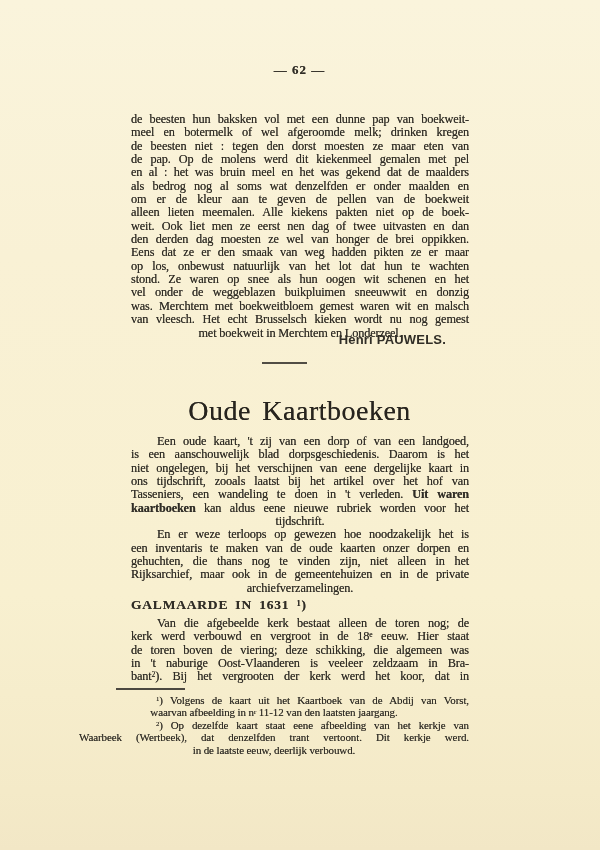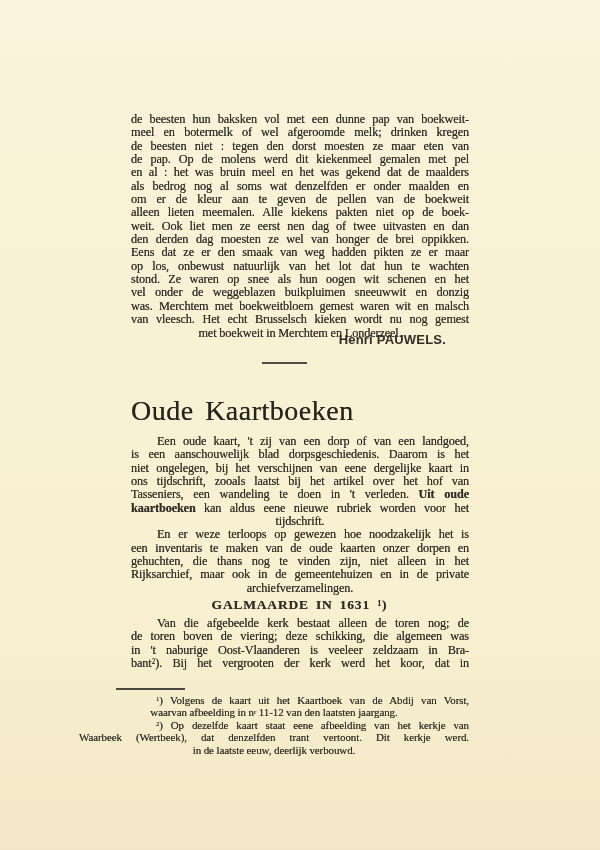--- a/index.html
+++ b/index.html
@@ -27,44 +27,45 @@
   .paraA{top:103px;margin-top:10px;}
   .signature{
     position:absolute;top:332px;left:131px;width:337px;
     text-align:right;padding-right:22px;box-sizing:border-box;
     font-family:"Liberation Sans", sans-serif;font-weight:700;font-size:13px;
     letter-spacing:.2px;
   }
   .divider1{position:absolute;top:362px;left:262px;width:45px;border-top:2px solid #514d44;}
   .title{
     position:absolute;top:395px;left:131px;width:337px;margin:0;
-    text-align:left;font-size:28px;font-weight:400;letter-spacing:.5px;
+    text-align:center;font-size:28px;font-weight:400;letter-spacing:.5px;
     word-spacing:4px;color:#27241e;
     text-shadow:0 0 .4px rgba(40,37,30,.8);
   }
   .body2{top:435px;}
   .heading{
     position:absolute;top:597px;left:131px;width:337px;margin:0;
-    text-align:center;font-size:13.5px;font-weight:700;letter-spacing:.8px;word-spacing:3px;
+    font-size:13.5px;font-weight:700;letter-spacing:.8px;word-spacing:3px;
     text-shadow:0 0 .3px rgba(48,45,38,.7);
   }
   .paraD{top:617px;}
   .fn-divider{position:absolute;top:688px;left:116px;width:69px;border-top:2px solid #4c4840;}
   .fns{
     position:absolute;top:694px;left:79px;width:390px;
     font-size:11px;letter-spacing:-.1px;
     text-shadow:0 0 .3px rgba(48,45,38,.7);
   }
   .fns .tline{line-height:12.4px;}
 </style>
 </head>
 <body>
 
 <div class="page">
 
+  <div class="pagenum">— 62 —</div>
 
   <div class="col para paraA">
       <div class="tline just">de beesten hun baksken vol met een dunne pap van boekweit-</div>
       <div class="tline just">meel en botermelk of wel afgeroomde melk; drinken kregen</div>
       <div class="tline just">de beesten niet : tegen den dorst moesten ze maar eten van</div>
       <div class="tline just">de pap. Op de molens werd dit kiekenmeel gemalen met pel</div>
       <div class="tline just">en al : het was bruin meel en het was gekend dat de maalders</div>
       <div class="tline just">als bedrog nog al soms wat denzelfden er onder maalden en</div>
       <div class="tline just">om er de kleur aan te geven de pellen van de boekweit</div>
       <div class="tline just">alleen lieten meemalen. Alle kiekens pakten niet op de boek-</div>
@@ -84,37 +85,38 @@
   <div class="divider1"></div>
 
   <h1 class="title">Oude Kaartboeken</h1>
 
   <div class="col body2">
     <div class="para">
         <div class="tline just ind1">Een oude kaart, 't zij van een dorp of van een landgoed,</div>
         <div class="tline just">is een aanschouwelijk blad dorpsgeschiedenis. Daarom is het</div>
         <div class="tline just">niet ongelegen, bij het verschijnen van eene dergelijke kaart in</div>
         <div class="tline just">ons tijdschrift, zooals laatst bij het artikel over het hof van</div>
-        <div class="tline just"><span>Tasseniers, een wandeling te doen in 't verleden. </span><span class="b">Uit oude</span></div>
+        <div class="tline just"><span>Tasseniers, een wandeling te doen in 't verleden. </span><span class="b">Uit waren</span></div>
         <div class="tline just"><span class="b">kaartboeken</span><span> kan aldus eene nieuwe rubriek worden voor het</span></div>
         <div class="tline">tijdschrift.</div>
       </div>
     <div class="para">
         <div class="tline just ind1">En er weze terloops op gewezen hoe noodzakelijk het is</div>
         <div class="tline just">een inventaris te maken van de oude kaarten onzer dorpen en</div>
         <div class="tline just">gehuchten, die thans nog te vinden zijn, niet alleen in het</div>
         <div class="tline just">Rijksarchief, maar ook in de gemeentehuizen en in de private</div>
         <div class="tline">archiefverzamelingen.</div>
       </div>
   </div>
 
   <h2 class="heading"><span>GALMAARDE IN 1631 </span><sup>1</sup><span>)</span></h2>
 
   <div class="col para paraD">
       <div class="tline just ind1">Van die afgebeelde kerk bestaat alleen de toren nog; de</div>
+      <div class="tline just"><span>kerk werd verbouwd en vergroot in de 18</span><sup>e</sup><span> eeuw. Hier staat</span></div>
       <div class="tline just">de toren boven de viering; deze schikking, die algemeen was</div>
       <div class="tline just">in 't naburige Oost-Vlaanderen is veeleer zeldzaam in Bra-</div>
       <div class="tline just"><span>bant</span><sup>2</sup><span>). Bij het vergrooten der kerk werd het koor, dat in</span></div>
     </div>
 
   <div class="fn-divider"></div>
 
   <div class="fns">
     <div>
         <div class="tline just ind2"><sup>1</sup><span>) Volgens de kaart uit het Kaartboek van de Abdij van Vorst,</span></div>

